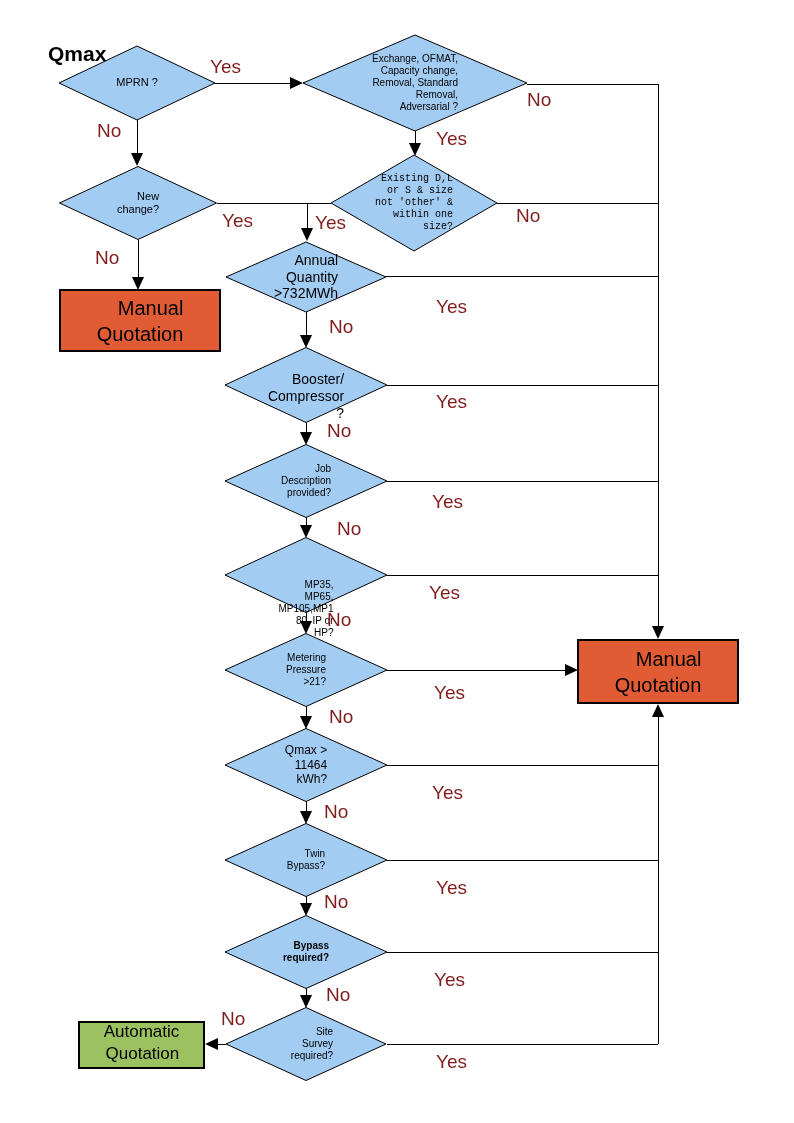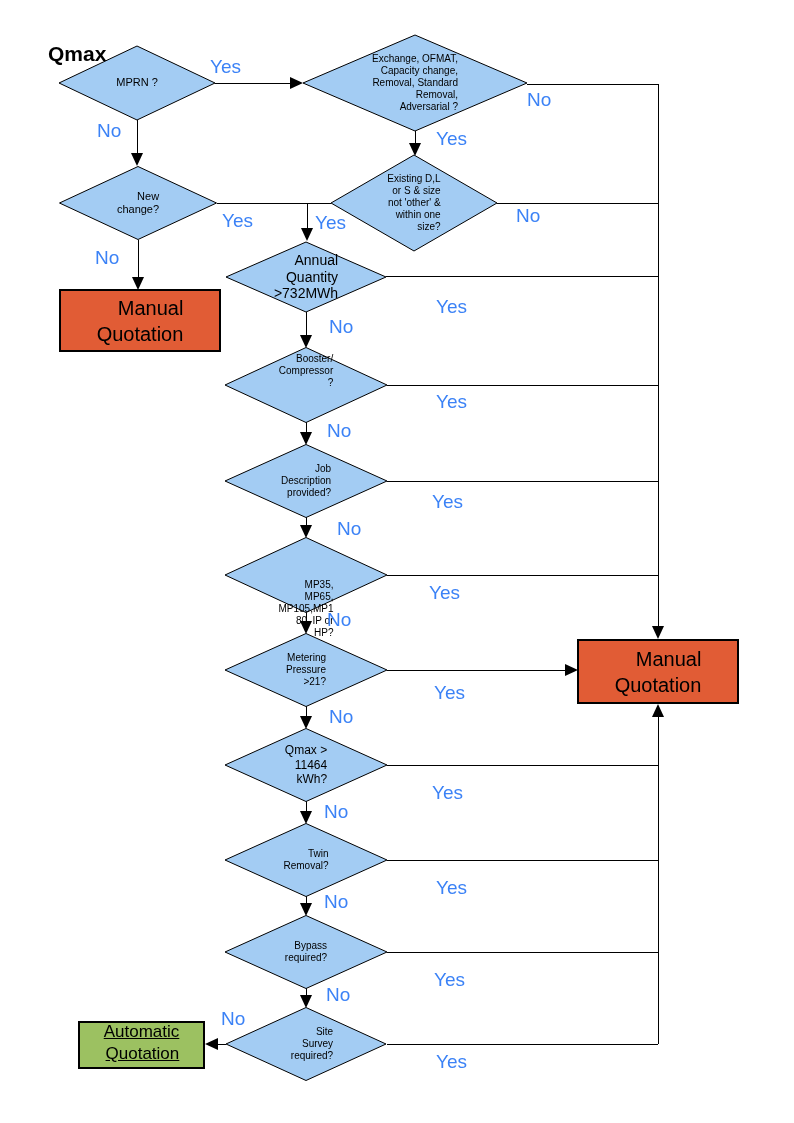--- a/index.html
+++ b/index.html
@@ -7,21 +7,21 @@
     position:relative;width:794px;height:1123px;background:#ffffff;
     font-family:"Liberation Sans",sans-serif;overflow:hidden;color:#000;
   }
   #diagram-svg{position:absolute;left:0;top:0;}
   .node-label{
     position:absolute;display:flex;align-items:center;justify-content:center;
     text-align:right;white-space:pre-line;line-height:1.2;color:#000;
     pointer-events:none;
   }
   .edge-label{
-    position:absolute;font-size:19px;line-height:1;white-space:nowrap;color:#3b82f6;
+    position:absolute;font-size:19px;line-height:1;white-space:nowrap;color:#7f1d1d;
   }
   #start-label{
     position:absolute;left:48px;top:42px;font-size:21px;font-weight:bold;color:#000;
   }
 </style>
 </head>
 <body>
 
 <div id="canvas">
   <svg id="diagram-svg" width="794" height="1123" viewBox="0 0 794 1123">
@@ -89,57 +89,57 @@
     </svg>
   <div id="labels">
       <div class="node-label" style="left: 59px; top: 46px; width: 156px; height: 74px; font-size: 11px;">MPRN ?</div>
       <div class="node-label" style="left: 303px; top: 35px; width: 224px; height: 96px; font-size: 10px;">Exchange, OFMAT,
 Capacity change,
 Removal, Standard
 Removal,
 Adversarial ?</div>
       <div class="node-label" style="left: 59.5px; top: 166.5px; width: 157px; height: 73px; font-size: 11px;">New
 change?</div>
-      <div class="node-label" style="left: 331px; top: 155px; width: 166px; height: 96px; font-size: 10px;">Existing D,L
+      <div class="node-label" style="left: 331px; top: 155px; width: 166px; height: 96px; font-size: 10px; font-family: Liberation Mono, monospace;">Existing D,L
 or S &amp; size
 not 'other' &amp;
 within one
 size?</div>
       <div class="node-label" style="left: 226px; top: 242px; width: 160px; height: 70px; font-size: 14px;">Annual
 Quantity
 &gt;732MWh</div>
-      <div class="node-label" style="left: 225px; top: 333px; width: 162px; height: 75px; font-size: 10px;">Booster/
+      <div class="node-label" style="left: 225px; top: 359px; width: 162px; height: 75px; font-size: 14px;">Booster/
 Compressor
 ?</div>
       <div class="node-label" style="left: 225px; top: 444.5px; width: 162px; height: 73px; font-size: 10px;">Job
 Description
 provided?</div>
       <div class="node-label" style="left: 225px; top: 537.5px; width: 162px; height: 75px; font-size: 10px; margin-top: 34px;">MP35,
 MP65,
 MP105,MP1
 80, IP or
 HP?</div>
       <div class="node-label" style="left: 225px; top: 633.5px; width: 162px; height: 73px; font-size: 10px;">Metering
 Pressure
 &gt;21?</div>
       <div class="node-label" style="left: 225px; top: 728.5px; width: 162px; height: 73px; font-size: 12px;">Qmax &gt;
 11464
 kWh?</div>
       <div class="node-label" style="left: 225px; top: 823.5px; width: 162px; height: 73px; font-size: 10px;">Twin
-Removal?</div>
-      <div class="node-label" style="left: 225px; top: 915.5px; width: 162px; height: 73px; font-size: 10px;">Bypass
+Bypass?</div>
+      <div class="node-label" style="left: 225px; top: 915.5px; width: 162px; height: 73px; font-size: 10px; font-weight: bold;">Bypass
 required?</div>
       <div class="node-label" style="left: 232px; top: 1007.5px; width: 160px; height: 73px; font-size: 10px;">Site
 Survey
 required?</div>
       <div class="node-label" style="left: 60px; top: 290px; width: 160px; height: 61px; font-size: 20px; line-height: 1.3;">Manual
 Quotation</div>
       <div class="node-label" style="left: 578px; top: 640px; width: 160px; height: 63px; font-size: 20px; line-height: 1.3;">Manual
 Quotation</div>
-      <div class="node-label" style="left: 79px; top: 1022px; width: 125px; height: 42px; font-size: 17px; line-height: 1.3; text-decoration: underline;">Automatic
+      <div class="node-label" style="left: 79px; top: 1022px; width: 125px; height: 42px; font-size: 17px; line-height: 1.3;">Automatic
 Quotation</div>
       <div class="edge-label" style="left: 210px; top: 57px;">Yes</div>
       <div class="edge-label" style="left: 97px; top: 121px;">No</div>
       <div class="edge-label" style="left: 527px; top: 90px;">No</div>
       <div class="edge-label" style="left: 436px; top: 129px;">Yes</div>
       <div class="edge-label" style="left: 222px; top: 211px;">Yes</div>
       <div class="edge-label" style="left: 315px; top: 213px;">Yes</div>
       <div class="edge-label" style="left: 516px; top: 206px;">No</div>
       <div class="edge-label" style="left: 95px; top: 248px;">No</div>
       <div class="edge-label" style="left: 436px; top: 297px;">Yes</div>

